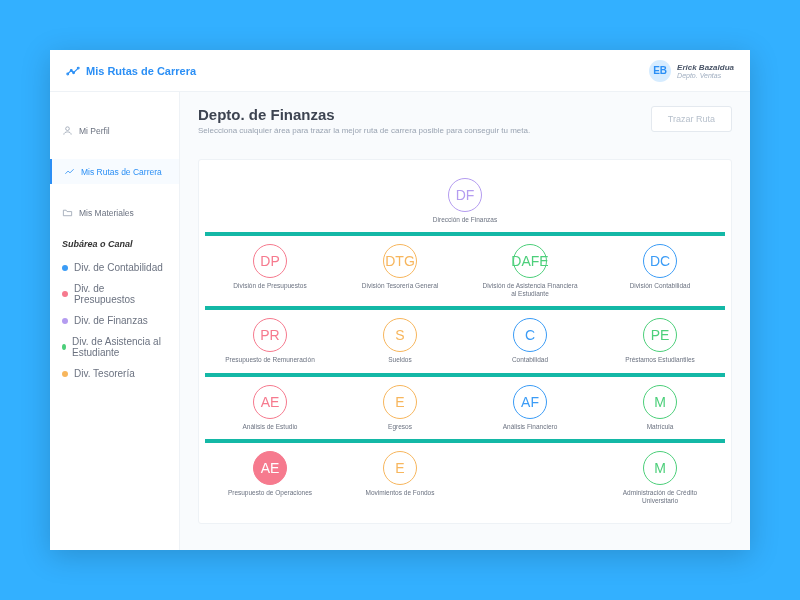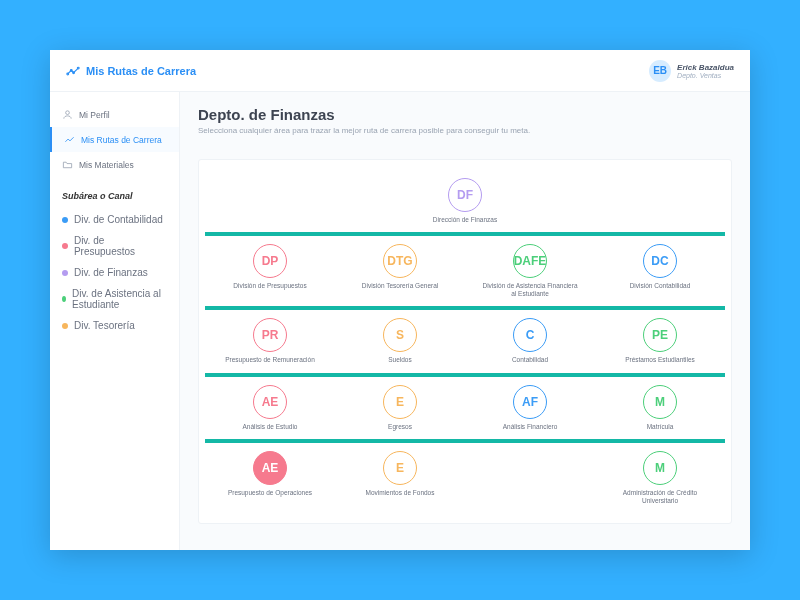--- a/index.html
+++ b/index.html
@@ -31,21 +31,21 @@
 .user-name { font-size: 8px; color: #4a5568; font-weight: 600; }
 .user-role { font-size: 7px; color: #a0aec0; }
 .body { display: flex; flex: 1; min-height: 0; }
 .sidebar {
   width: 130px; border-right: 1px solid #eef2f6;
   display: flex; flex-direction: column; padding-top: 10px;
   font-size: 8.5px; color: #6b7280;
 }
 .nav-item {
   display: flex; align-items: center; gap: 6px;
-  padding: 7px 12px; cursor: pointer;
+  padding: 7px 12px; cursor: pointer; margin-top: 16px;
 }
 .nav-item svg { width: 11px; height: 11px; stroke: #9aa4b2; fill: none; stroke-width: 1.8; }
 .nav-item.active {
   color: #2b8ff5; border-left: 2px solid #2b8ff5; background: #f7fbff;
 }
 .nav-item.active svg { stroke: #2b8ff5; }
 .sub-title { padding: 14px 12px 8px; font-size: 9px; font-weight: 700; color: #333; font-style: italic; }
 .legend-item { display: flex; align-items: center; gap: 6px; padding: 5px 12px; font-size: 10px; }
 .dot { width: 6px; height: 6px; border-radius: 50%; }
 .main {
@@ -64,21 +64,21 @@
 }
 .row {
   display: grid; grid-template-columns: repeat(4,1fr);
   border-top: 4px solid #14b8a6; padding: 8px 0;
 }
 .row:first-child { border-top: none; }
 .node { display: flex; flex-direction: column; align-items: center; gap: 4px; }
 .circle {
   width: 34px; height: 34px; border-radius: 50%;
   border: 1.5px solid; display: flex; align-items: center; justify-content: center;
-  font-size: 12px; font-weight: 700; background: #fff;
+  font-size: 14px; font-weight: 400; background: #fff;
 }
 .circle.fill { color: #fff !important; }
 .node-label { font-size: 6.5px; color: #6b7280; text-align: center; max-width: 100px; line-height: 1.25; }
 </style>
 </head>
 <body>
 
 <div class="window">
 
   <div class="topbar">
@@ -147,20 +147,21 @@
           </div>
         </div>
     </div>
 
     <div class="main">
       <div class="main-head">
         <div>
           <div class="page-title">Depto. de Finanzas</div>
           <div class="page-sub">Selecciona cualquier área para trazar la mejor ruta de carrera posible para conseguir tu meta.</div>
         </div>
+        <button class="cta">Trazar Ruta</button>
       </div>
       <div class="card">
         <div id="rows-host">
             <div class="row" style="grid-template-columns: 1fr;">
               <div class="node">
                 <div class="circle" style="border-color: rgb(180, 156, 240); color: rgb(180, 156, 240);">DF</div>
                 <div class="node-label">Dirección de Finanzas</div>
               </div>
             </div>
             <div class="row">

